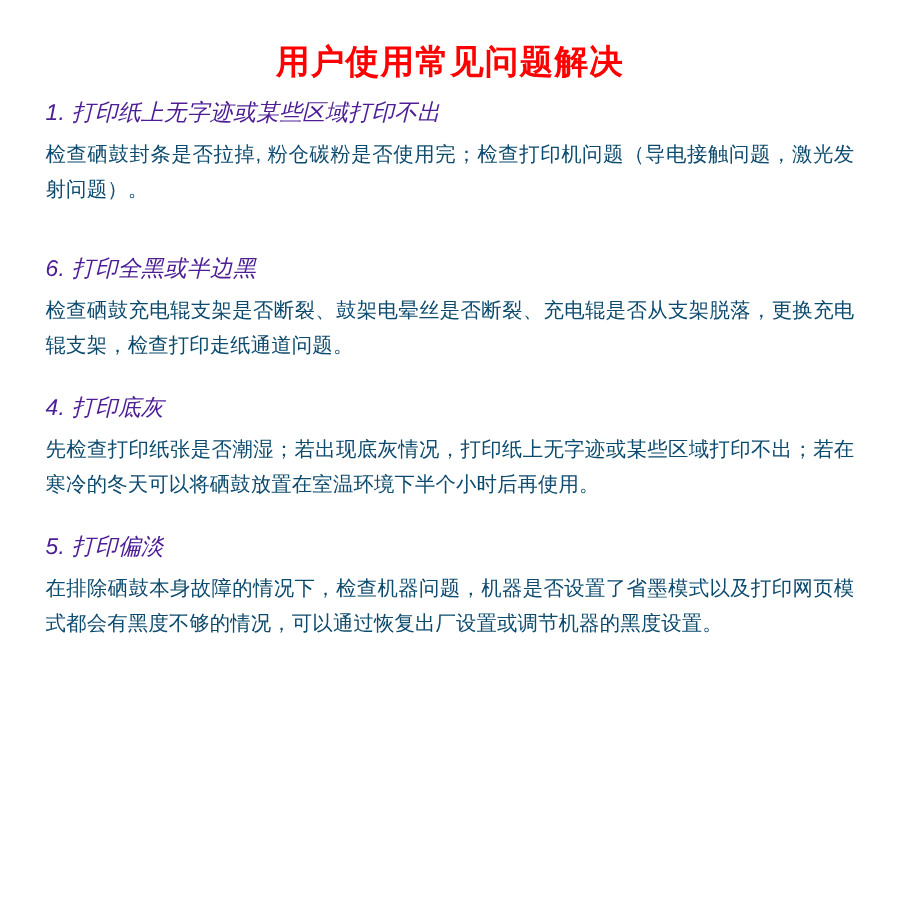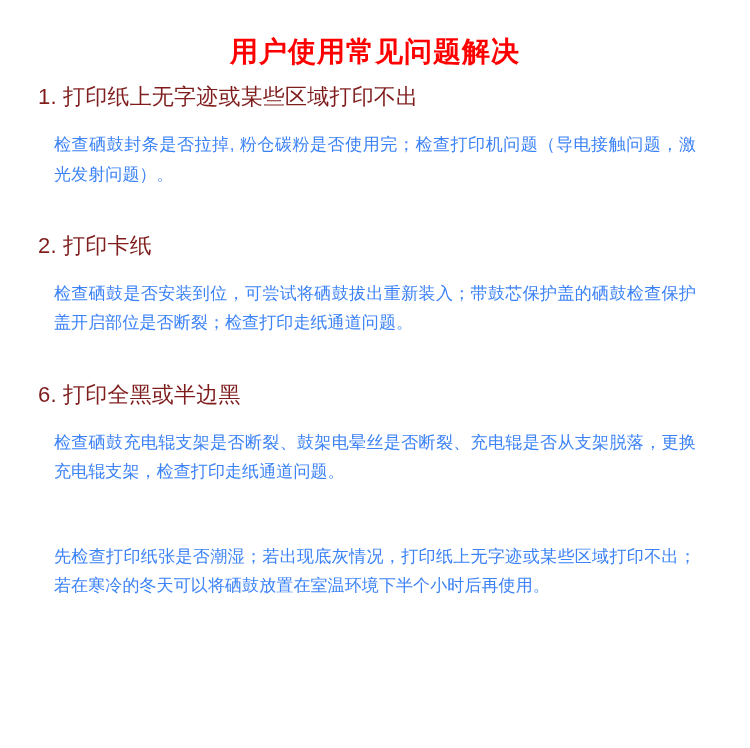--- a/index.html
+++ b/index.html
@@ -35,31 +35,32 @@
   .faq-list {
     margin: 0;
     padding: 0;
     list-style: none;
   }
   .faq-item {
     margin: 0;
     padding: 0 0 10px 0;
   }
   .faq-q {
-    font-size: 22px;
+    font-size: 19px;
     line-height: 1.55;
     margin: 0 0 4px 0;
-    color: #7f1d1d;
+    color: #4c1d95;
     letter-spacing: 0.2px;
+    font-style: italic;
   }
   .faq-a {
     font-size: 17px;
     line-height: 1.72;
-    margin: 16px;
-    color: #3b82f6;
+    margin: 0;
+    color: #0c4a6e;
     letter-spacing: 0.1px;
     text-align: justify;
     text-justify: inter-ideograph;
   }
   .spacer-small { height: 14px; }
 </style>
 </head>
 <body>
 
 <div class="page">
@@ -67,34 +68,33 @@
   <h1 class="doc-title">用户使用常见问题解决</h1>
 
   <ul class="faq-list">
 
     <li class="faq-item">
       <p class="faq-q">1. 打印纸上无字迹或某些区域打印不出</p>
       <p class="faq-a">检查硒鼓封条是否拉掉, 粉仓碳粉是否使用完；检查打印机问题（导电接触问题，激光发射问题）。</p>
     </li>
     <div class="spacer-small"></div>
 
-    <li class="faq-item">
-      <p class="faq-q">2. 打印卡纸</p>
-      <p class="faq-a">检查硒鼓是否安装到位，可尝试将硒鼓拔出重新装入；带鼓芯保护盖的硒鼓检查保护盖开启部位是否断裂；检查打印走纸通道问题。</p>
-    </li>
     <div class="spacer-small"></div>
 
     <li class="faq-item">
       <p class="faq-q">6. 打印全黑或半边黑</p>
       <p class="faq-a">检查硒鼓充电辊支架是否断裂、鼓架电晕丝是否断裂、充电辊是否从支架脱落，更换充电辊支架，检查打印走纸通道问题。</p>
     </li>
     <div class="spacer-small"></div>
 
     <li class="faq-item">
+      <p class="faq-q">4. 打印底灰</p>
       <p class="faq-a">先检查打印纸张是否潮湿；若出现底灰情况，打印纸上无字迹或某些区域打印不出；若在寒冷的冬天可以将硒鼓放置在室温环境下半个小时后再使用。</p>
     </li>
     <div class="spacer-small"></div>
 
     <li class="faq-item">
+      <p class="faq-q">5. 打印偏淡</p>
+      <p class="faq-a">在排除硒鼓本身故障的情况下，检查机器问题，机器是否设置了省墨模式以及打印网页模式都会有黑度不够的情况，可以通过恢复出厂设置或调节机器的黑度设置。</p>
     </li>
 
   </ul>
 </div>
 
 </body></html>

